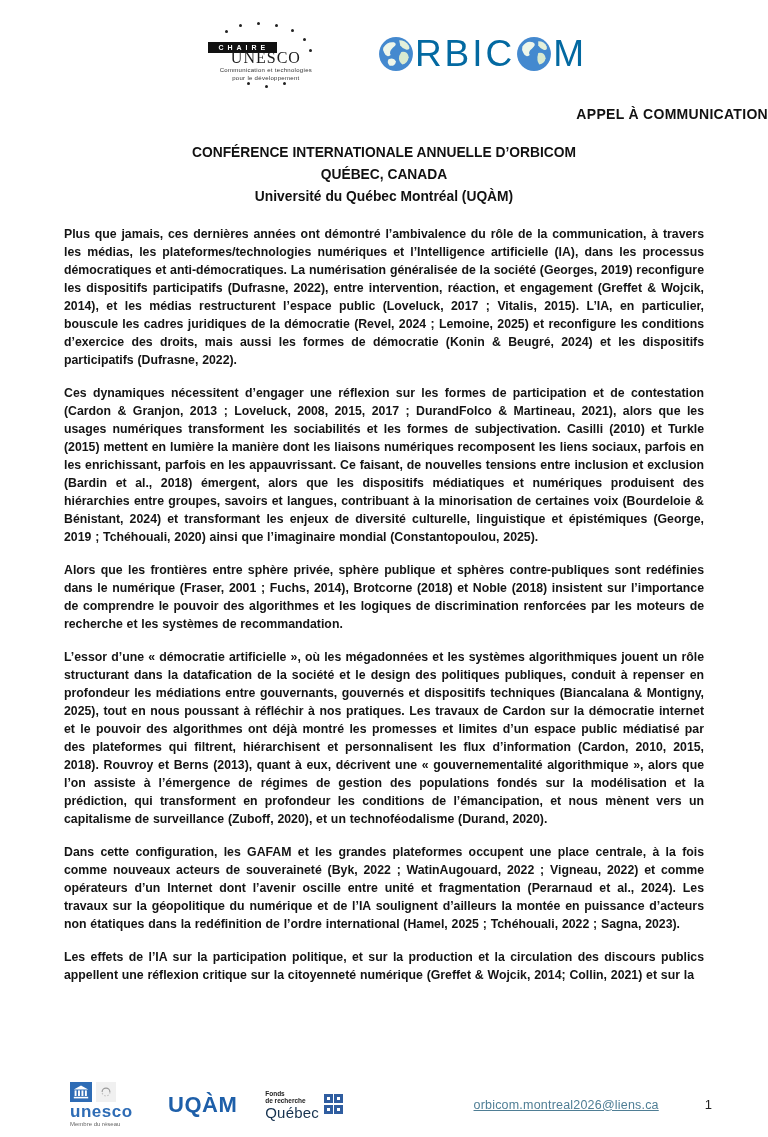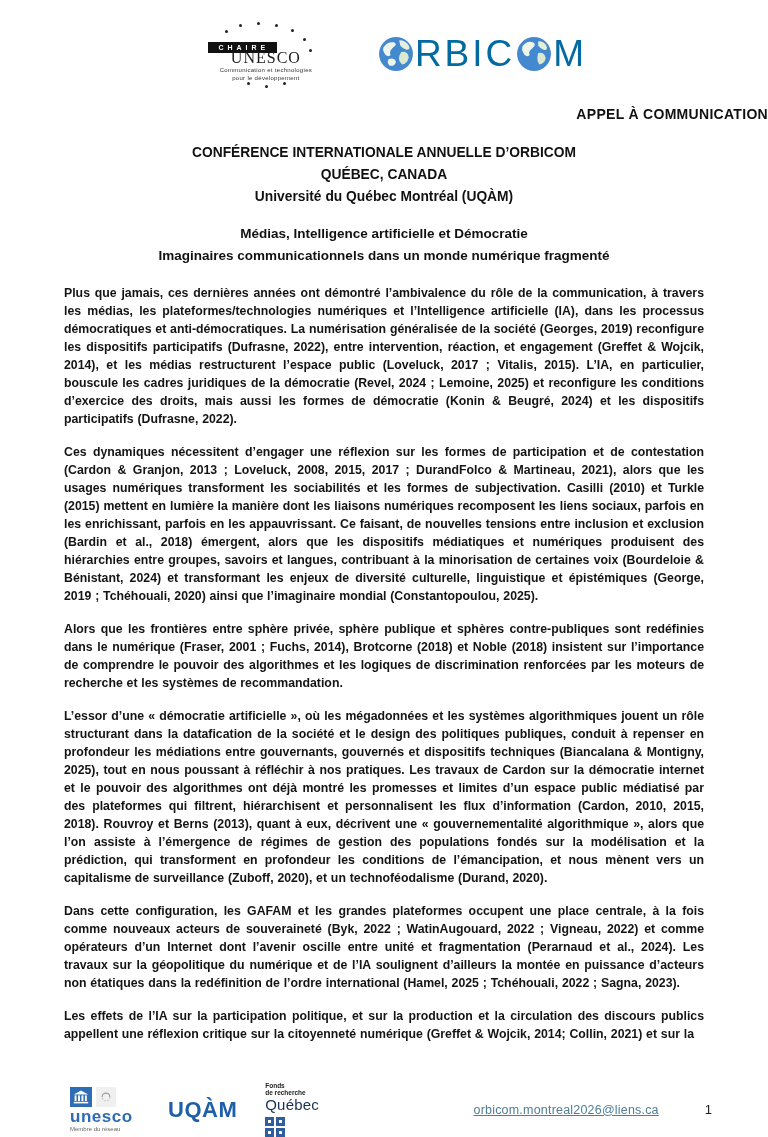--- a/index.html
+++ b/index.html
@@ -116,21 +116,21 @@
     align-items:center;
   }
   .footer-logos { display:flex; align-items:center; gap:28px; }
   .unesco-block { text-align:left; width:70px; }
   .unesco-icons { display:flex; gap:4px; align-items:flex-start; }
   .unesco-sq { width:22px; height:20px; background:#2e6cb5; display:flex; align-items:center; justify-content:center; }
   .swirl-sq { width:20px; height:20px; background:#f0f0f0; display:flex; align-items:center; justify-content:center; }
   .unesco-word { font-size:17px; font-weight:bold; color:#2e6cb5; letter-spacing:0.5px; line-height:17px; margin-top:1px; }
   .unesco-tag { font-size:6px; color:#666; margin-top:1px; }
   .uqam-word { font-size:22px; font-weight:bold; color:#1e5fa9; letter-spacing:0.5px;text-align:center; }
-  .frq-block { display:flex; align-items:flex-start; gap:5px;flex-direction:column; }
+  .frq-block { display:flex; align-items:center; gap:5px; }
   .frq-text { text-align:left; }
   .frq-small { font-size:6.5px; font-weight:bold; color:#222; line-height:7px; }
   .frq-name { font-size:15px; color:#16324f; letter-spacing:0.2px; line-height:15px; margin-top:1px; }
   .frq-grid { display:grid; grid-template-columns:9px 9px; grid-template-rows:9px 9px; gap:1.5px; margin-bottom:1px; }
   .frq-grid span { background:#2f5da0; display:flex; align-items:center; justify-content:center; }
   .frq-grid span::after { content:""; width:3px; height:3px; background:#fff; display:block; }
   .footer-email {
     margin-left:auto;
     font-size:12.5px;
     color:#4f7e95;
@@ -195,24 +195,20 @@
   </div>
 
   <div class="title-appel">APPEL À COMMUNICATION</div>
 
   <div class="title-conf">
     <div>CONFÉRENCE INTERNATIONALE ANNUELLE D’ORBICOM</div>
     <div>QUÉBEC, CANADA</div>
     <div>Université du Québec Montréal (UQÀM)</div>
   </div>
 
-  <div class="title-sub">
-    <div>Médias, Intelligence artificielle et Démocratie</div>
-    <div>Imaginaires communicationnels dans un monde numérique fragmenté</div>
-  </div>
 
   <div class="body-text">
     <p>Plus que jamais, ces dernières années ont démontré l’ambivalence du rôle de la communication, à travers les médias, les plateformes/technologies numériques et l’Intelligence artificielle (IA), dans les processus démocratiques et anti-démocratiques. La numérisation généralisée de la société (Georges, 2019) reconfigure les dispositifs participatifs (Dufrasne, 2022), entre intervention, réaction, et engagement (Greffet &amp; Wojcik, 2014), et les médias restructurent l’espace public (Loveluck, 2017 ; Vitalis, 2015). L’IA, en particulier, bouscule les cadres juridiques de la démocratie (Revel, 2024 ; Lemoine, 2025) et reconfigure les conditions d’exercice des droits, mais aussi les formes de démocratie (Konin &amp; Beugré, 2024) et les dispositifs participatifs (Dufrasne, 2022).</p>
     <p>Ces dynamiques nécessitent d’engager une réflexion sur les formes de participation et de contestation (Cardon &amp; Granjon, 2013 ; Loveluck, 2008, 2015, 2017 ;  DurandFolco &amp; Martineau, 2021), alors que les usages numériques transforment les sociabilités et les formes de subjectivation. Casilli (2010) et Turkle (2015) mettent en lumière la manière dont les liaisons numériques recomposent les liens sociaux, parfois en les enrichissant, parfois en les appauvrissant. Ce faisant, de nouvelles tensions entre inclusion et exclusion (Bardin et al., 2018) émergent, alors que les dispositifs médiatiques et numériques produisent des hiérarchies entre groupes, savoirs et langues, contribuant à la minorisation de certaines voix (Bourdeloie &amp; Bénistant, 2024) et transformant les enjeux de diversité culturelle, linguistique et épistémiques (George, 2019 ; Tchéhouali, 2020) ainsi que l’imaginaire mondial (Constantopoulou, 2025).</p>
     <p>Alors que les frontières entre sphère privée, sphère publique et sphères contre-publiques sont redéfinies dans le numérique (Fraser, 2001 ; Fuchs, 2014), Brotcorne (2018) et Noble (2018) insistent sur l’importance de comprendre le pouvoir des algorithmes et les logiques de discrimination renforcées par les moteurs de recherche et les systèmes de recommandation.</p>
     <p>L’essor d’une « démocratie artificielle », où les mégadonnées et les systèmes algorithmiques jouent un rôle structurant dans la datafication de la société et le design des politiques publiques, conduit à repenser en profondeur les médiations entre gouvernants, gouvernés et dispositifs techniques (Biancalana &amp; Montigny, 2025), tout en nous poussant à réfléchir à nos pratiques. Les travaux de Cardon sur la démocratie internet et le pouvoir des algorithmes ont déjà montré les promesses et limites d’un espace public médiatisé par des plateformes qui filtrent, hiérarchisent et personnalisent les flux d’information (Cardon, 2010, 2015, 2018). Rouvroy et Berns (2013), quant à eux, décrivent une « gouvernementalité algorithmique », alors que l’on assiste à l’émergence de régimes de gestion des populations fondés sur la modélisation et la prédiction, qui transforment en profondeur les conditions de l’émancipation, et nous mènent vers un capitalisme de surveillance (Zuboff, 2020), et un technoféodalisme (Durand, 2020).</p>
     <p>Dans cette configuration, les GAFAM et les grandes plateformes occupent une place centrale, à la fois comme nouveaux acteurs de souveraineté (Byk, 2022 ; WatinAugouard, 2022 ; Vigneau, 2022) et comme opérateurs d’un Internet dont l’avenir oscille entre unité et fragmentation (Perarnaud et al., 2024). Les travaux sur la géopolitique du numérique et de l’IA soulignent d’ailleurs la montée en puissance d’acteurs non étatiques dans la redéfinition de l’ordre international (Hamel, 2025 ; Tchéhouali, 2022 ; Sagna, 2023).</p>
     <p>Les effets de l’IA sur la participation politique, et sur la production et la circulation des discours publics appellent une réflexion critique sur la citoyenneté numérique (Greffet &amp; Wojcik, 2014; Collin, 2021) et sur la</p>
   </div>
 

